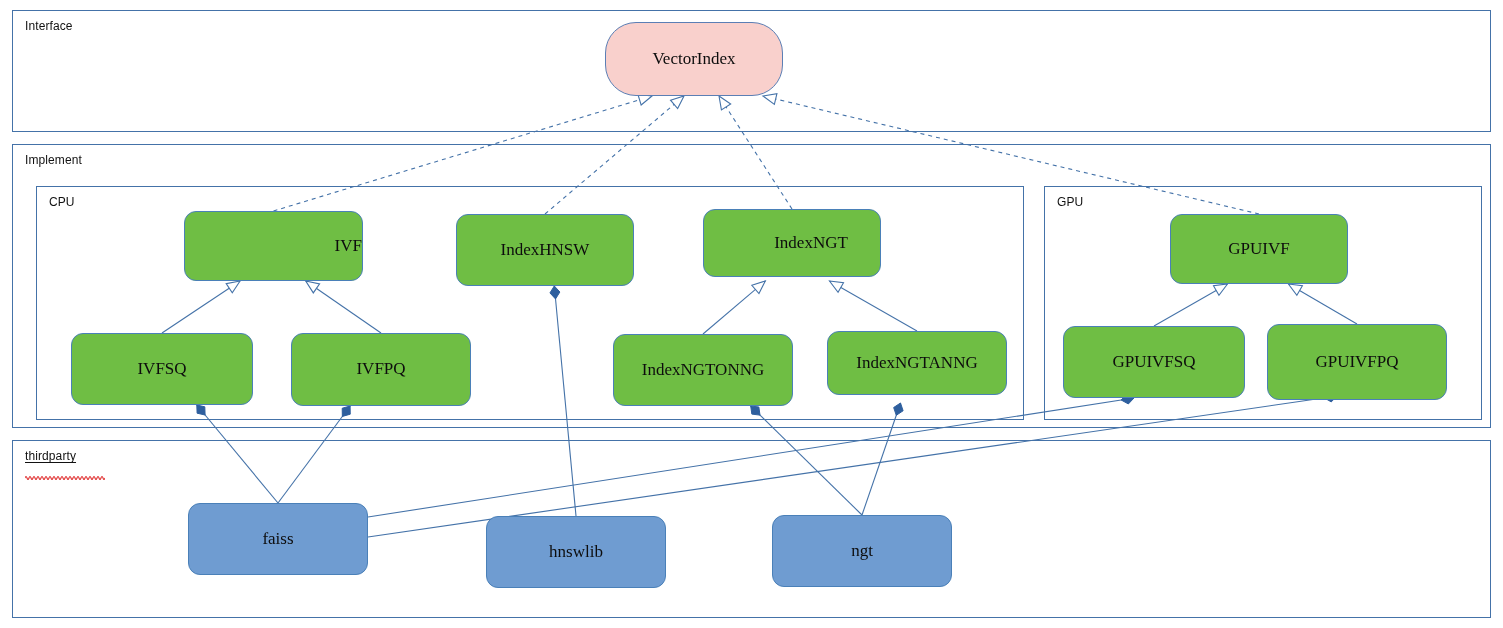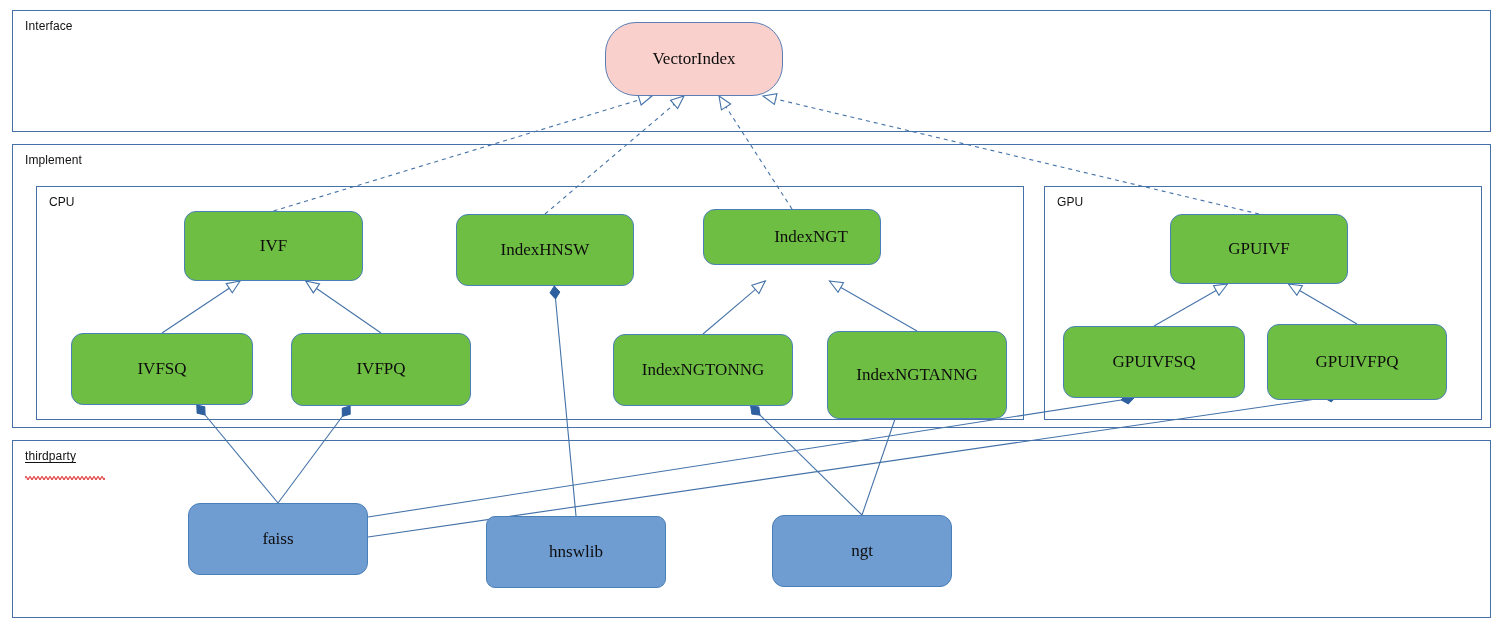--- a/index.html
+++ b/index.html
@@ -153,54 +153,54 @@
       <line x1="862" y1="515" x2="750.7" y2="406" class="edge-line"></line>
       <polygon points="750.7,406 758.8423578566376,406.9757092468831 759.987853350758,415.0959210712723 751.8454954941203,414.1202118243892" class="diamond-filled"></polygon>
       <line x1="862" y1="515" x2="900.5" y2="403" class="edge-line"></line>
       <polygon points="900.5,403 903.1154145012025,410.77236173803686 896.2739630093564,415.29392579096327 893.6585485081538,407.5215640529264" class="diamond-filled"></polygon>
     </svg>
 
   <div id="node-layer">
       <div class="node interface-node" style="left: 605px; top: 22px; width: 178px; height: 74px;">
         <span>VectorIndex</span>
       </div>
-      <div class="node impl-node" style="left: 184px; top: 211px; width: 179px; height: 70px;">
+      <div class="node impl-node" style="left: 184px; top: 211px; width: 179px; height: 70px; justify-content: flex-end;">
         <span>IVF</span>
       </div>
       <div class="node impl-node" style="left: 456px; top: 214px; width: 178px; height: 72px;">
         <span>IndexHNSW</span>
       </div>
-      <div class="node impl-node" style="left: 703px; top: 209px; width: 178px; height: 56px; padding-left: 38px;">
+      <div class="node impl-node" style="left: 703px; top: 209px; width: 178px; height: 68px; padding-left: 38px;">
         <span>IndexNGT</span>
       </div>
       <div class="node impl-node" style="left: 1170px; top: 214px; width: 178px; height: 70px;">
         <span>GPUIVF</span>
       </div>
       <div class="node impl-node" style="left: 71px; top: 333px; width: 182px; height: 72px;">
         <span>IVFSQ</span>
       </div>
       <div class="node impl-node" style="left: 291px; top: 333px; width: 180px; height: 73px;">
         <span>IVFPQ</span>
       </div>
       <div class="node impl-node" style="left: 613px; top: 334px; width: 180px; height: 72px;">
         <span>IndexNGTONNG</span>
       </div>
-      <div class="node impl-node" style="left: 827px; top: 331px; width: 180px; height: 88px;">
+      <div class="node impl-node" style="left: 827px; top: 331px; width: 180px; height: 64px;">
         <span>IndexNGTANNG</span>
       </div>
       <div class="node impl-node" style="left: 1063px; top: 326px; width: 182px; height: 72px;">
         <span>GPUIVFSQ</span>
       </div>
       <div class="node impl-node" style="left: 1267px; top: 324px; width: 180px; height: 76px;">
         <span>GPUIVFPQ</span>
       </div>
       <div class="node thirdparty-node" style="left: 188px; top: 503px; width: 180px; height: 72px; align-items: center;">
         <span>faiss</span>
       </div>
-      <div class="node thirdparty-node" style="left: 486px; top: 516px; width: 180px; height: 72px; border-radius: 9px;">
+      <div class="node thirdparty-node" style="left: 486px; top: 516px; width: 180px; height: 72px;">
         <span>hnswlib</span>
       </div>
       <div class="node thirdparty-node" style="left: 772px; top: 515px; width: 180px; height: 72px;">
         <span>ngt</span>
       </div>
     </div>
 
 </div>
 
 </body></html>

